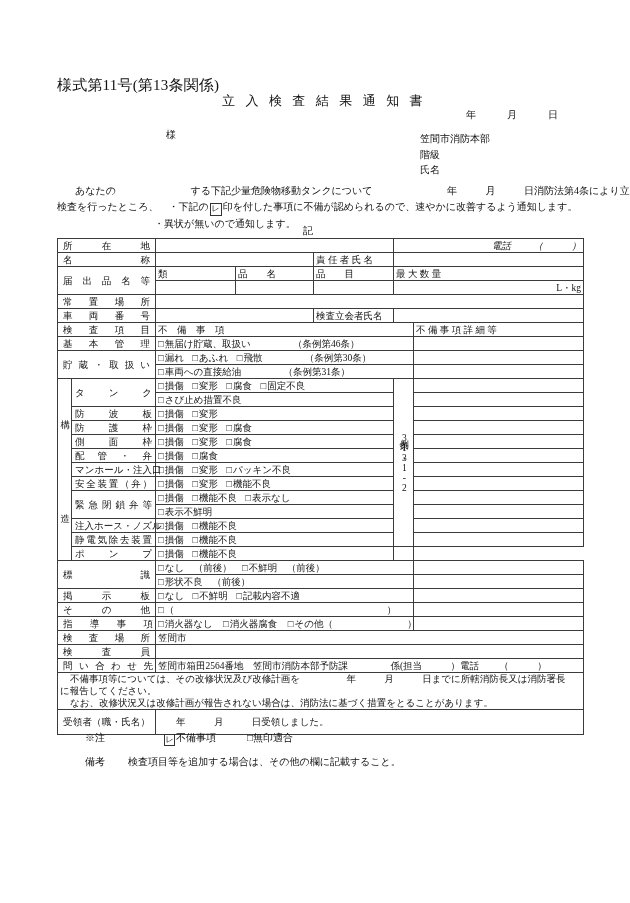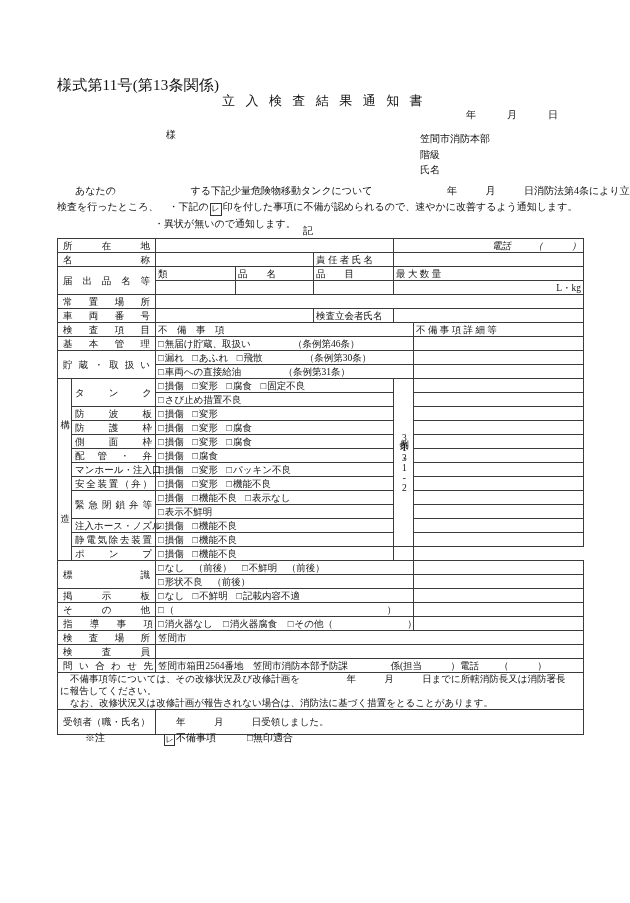--- a/index.html
+++ b/index.html
@@ -691,15 +691,20 @@
     </table>
 
   <div class="notes">
     <div class="nrow">
       <span>※注</span>
       <span class="sp1" style="width:54px"></span>
       <span class="chk-mark">レ</span><span>不備事項</span>
       <span class="sp2"></span>
       <span>□</span><span>無印適合</span>
     </div>
+    <div class="nrow">
+      <span>備考</span>
+      <span class="sp3"></span>
+      <span>検査項目等を追加する場合は、その他の欄に記載すること。</span>
+    </div>
   </div>
 
 </div>
 
 </body></html>

